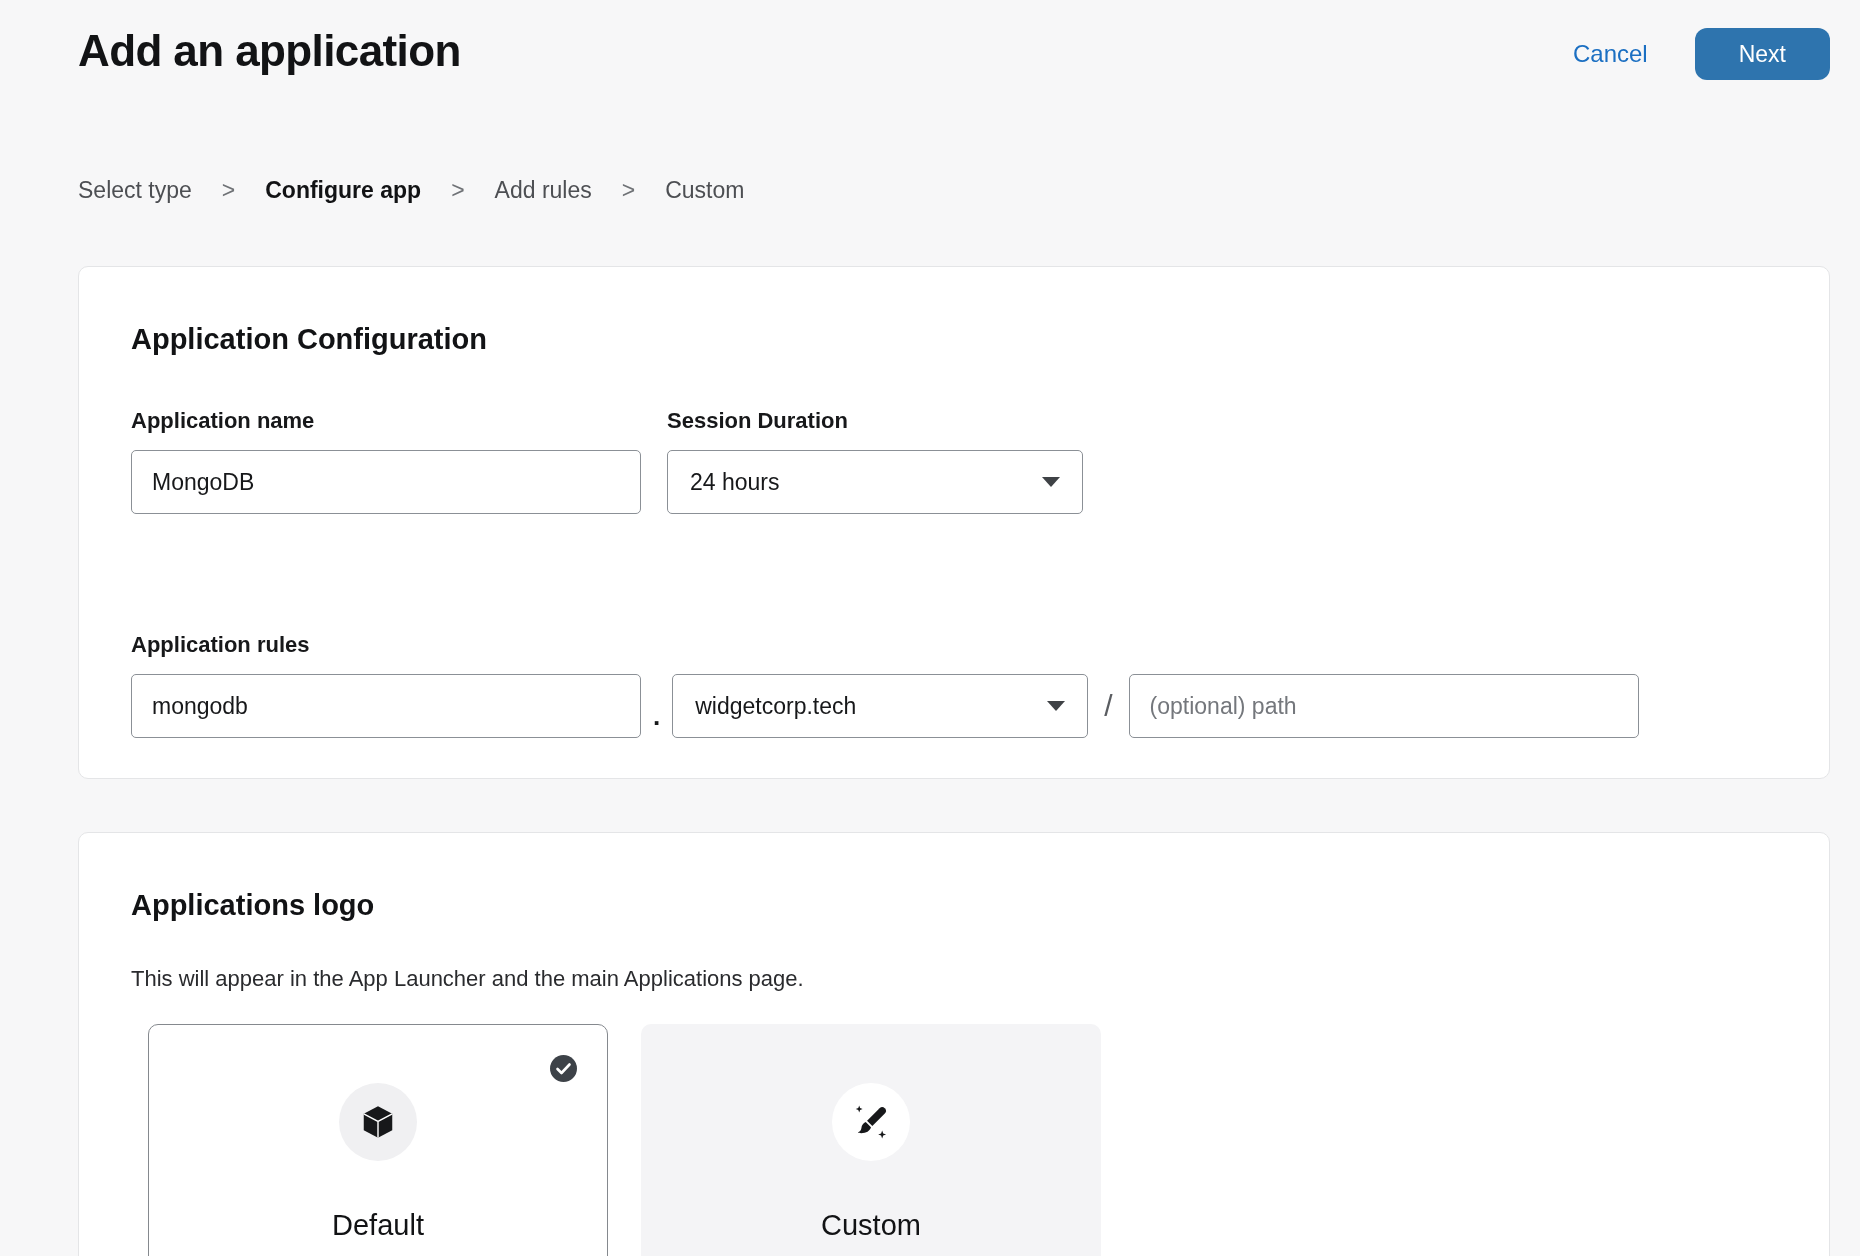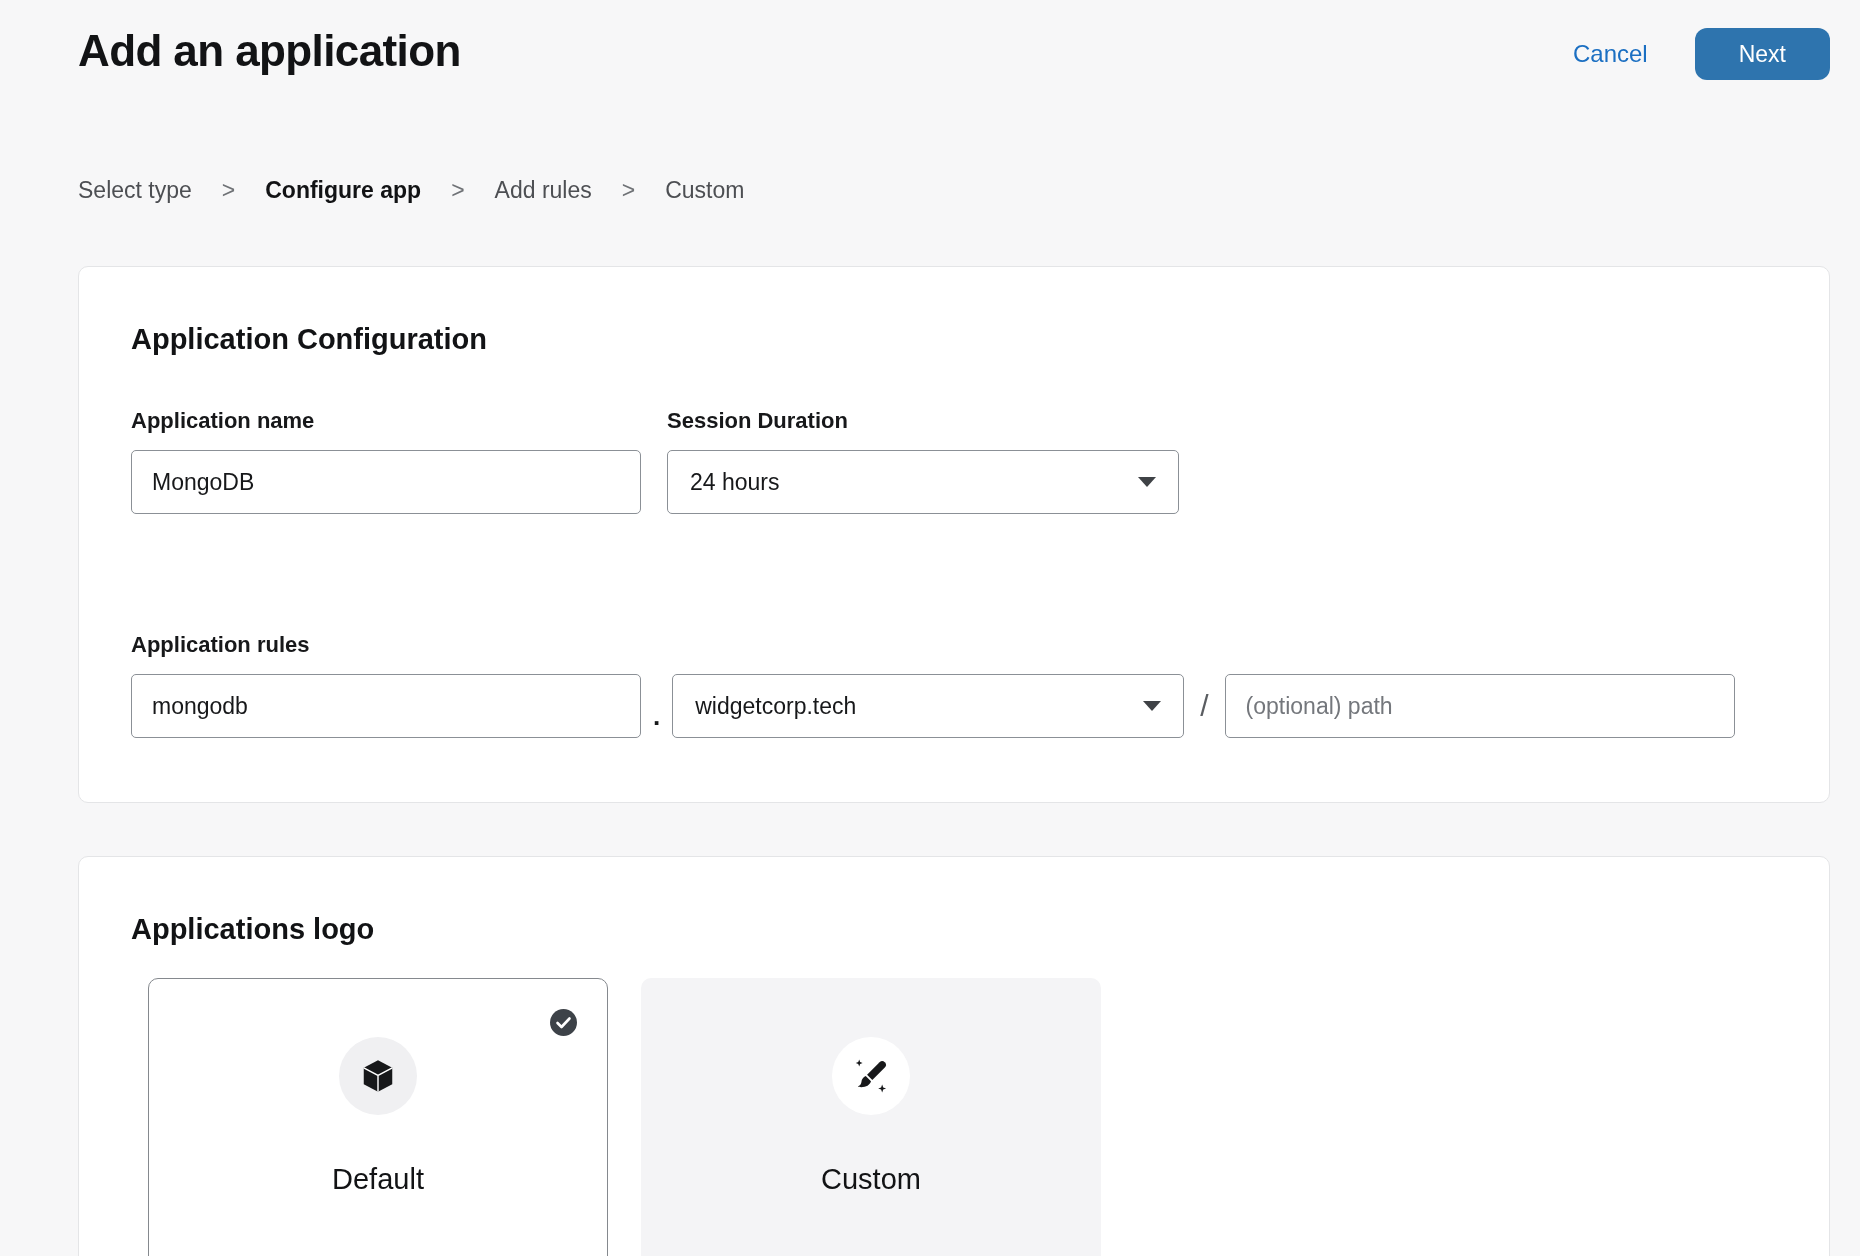--- a/index.html
+++ b/index.html
@@ -24,34 +24,34 @@
   
   .steps { margin-top:97px; display:flex; align-items:center; gap:30px; font-size:23px; color:#4d4f53; }
   .step { cursor:pointer; }
   .step.active { color:#121315; font-weight:700; }
   .sep { color:#6f7276; }
 
   
   .card {
     margin-top:62px; background:#ffffff;
     border:1px solid #e4e5e7; border-radius:10px;
-    padding:56px 52px 64px 52px;
+    padding:56px 52px 40px 52px;
   }
   .section-title { font-size:29px; font-weight:700; color:#121315; }
 
   
   .fields-row { display:flex; gap:26px; margin-top:52px; }
   .field-label { display:block; font-size:22px; font-weight:700; margin-bottom:16px; color:#17181a; }
   .text-input {
     width:510px; height:64px; border:1px solid #8b9096; border-radius:5px;
     font-size:23px; padding:0 20px; font-family:inherit; color:#17181a; background:#fff;
   }
   .text-input::placeholder { color:#74777c; }
   .select {
-    width:512px; height:64px; border:1px solid #8b9096; border-radius:5px;
+    width:416px; height:64px; border:1px solid #8b9096; border-radius:5px;
     display:flex; align-items:center; justify-content:space-between;
     padding:0 22px; font-size:23px; cursor:pointer; background:#fff;
   }
   .caret {
     width:0; height:0;
     border-left:9px solid transparent; border-right:9px solid transparent;
     border-top:10px solid #3f4246;
   }
   .domain-section { margin-top:118px; }
   .domain-row { display:flex; align-items:center; }
@@ -129,20 +129,21 @@
           <span class="caret"></span>
         </div>
         <span class="slash-sep">/</span>
         <input class="text-input path-input" type="text" placeholder="(optional) path" style="">
       </div>
     </div>
   </section>
 
   <section class="card logo-card">
     <h2 class="section-title">Applications logo</h2>
+    <p class="logo-desc">This will appear in the App Launcher and the main Applications page.</p>
 
     <div class="tiles">
 
       <div class="tile selected">
         <span class="check-badge">
           <svg viewBox="0 0 27 27" width="27" height="27">
             <circle cx="13.5" cy="13.5" r="13.5" fill="#3d4248"></circle>
             <path d="M7.5 14l4 4 8-8.5" stroke="#fff" stroke-width="2.6" fill="none" stroke-linecap="round" stroke-linejoin="round"></path>
           </svg>
         </span>

